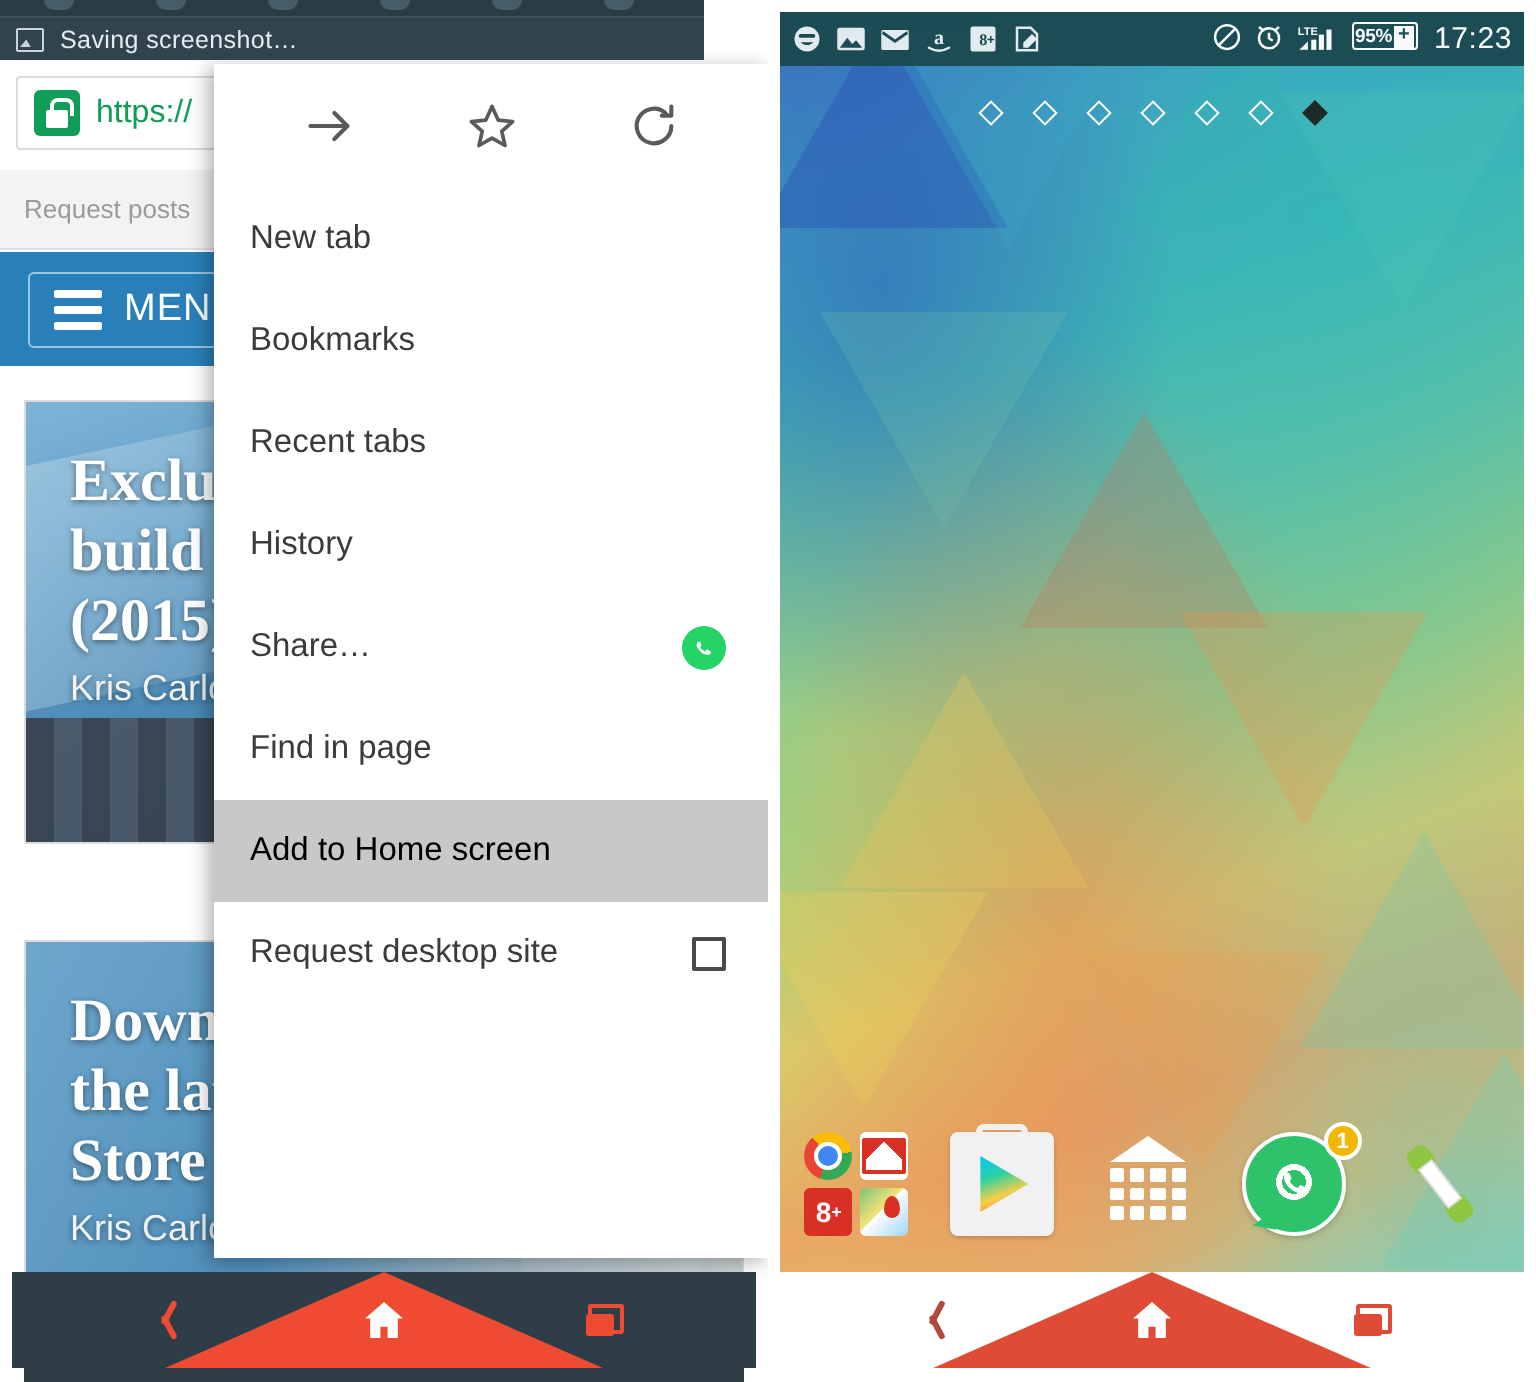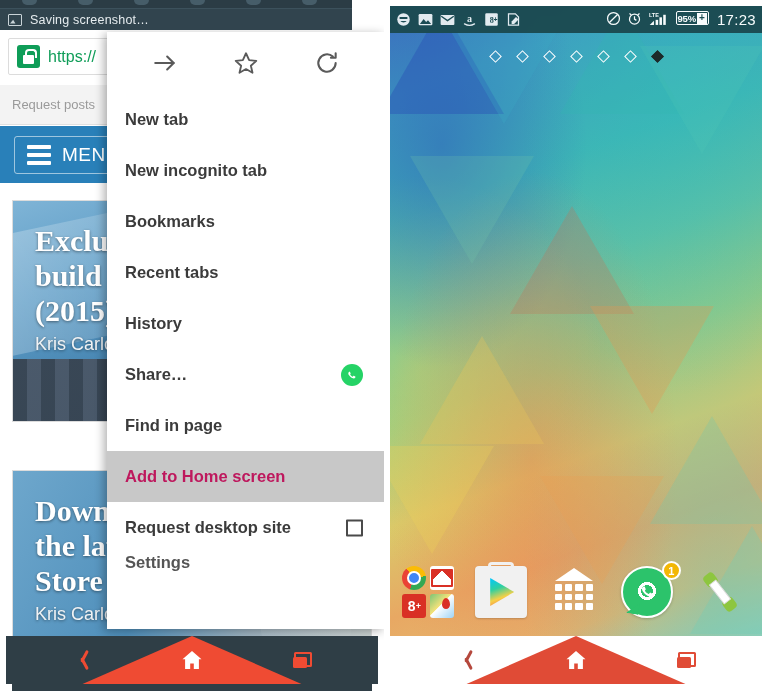--- a/index.html
+++ b/index.html
@@ -156,23 +156,23 @@
   .menu-icons {
     height: 62px; display: flex; align-items: center;
     justify-content: space-around; padding: 0 18px;
   }
   .mi { width: 30px; height: 30px; display: flex; align-items: center; justify-content: center; }
   .mi svg { display: block; }
   .menu-item {
     height: 51px; display: flex; align-items: center;
     padding: 0 18px; position: relative;
   }
-  .menu-item .mlabel { font-size: 16.5px; color: #3b3b3b; white-space: nowrap; font-weight: bold; }
+  .menu-item .mlabel { font-size: 16.5px; color: #3b3b3b; white-space: nowrap; }
   .menu-item.selected { background: #c8c8c8; }
-  .menu-item.selected .mlabel { color: #be185d; }
+  .menu-item.selected .mlabel { color: #000000; }
   .menu-item.cut { height: 24px; overflow: hidden; align-items: flex-start; }
   .menu-item.cut .mlabel { color: #555; }
   .wa-badge {
     position: absolute; right: 22px; top: 50%; transform: translateY(-50%);
     width: 22px; height: 22px; border-radius: 50%;
     background: #25d366; display: flex; align-items: center; justify-content: center;
   }
   .wa-badge svg { display:block; }
   .chk {
     position: absolute; right: 22px; top: 50%; transform: translateY(-50%);
@@ -483,23 +483,20 @@
             <path d="M20 12a8 8 0 1 1-2.6-5.9"></path>
               <polyline points="20,3 20,7.2 15.6,7.2" stroke-linejoin="round"></polyline>
           </svg>
         </div>
       </div>
 
       <div class="menu-item">
         <span class="mlabel">New tab</span>
       </div>
       <div class="menu-item">
-        <span class="mlabel">New incognito tab</span>
-      </div>
-      <div class="menu-item">
         <span class="mlabel">Bookmarks</span>
       </div>
       <div class="menu-item">
         <span class="mlabel">Recent tabs</span>
       </div>
       <div class="menu-item">
         <span class="mlabel">History</span>
       </div>
       <div class="menu-item">
         <span class="mlabel">Share…</span>
@@ -511,23 +508,20 @@
       </div>
       <div class="menu-item">
         <span class="mlabel">Find in page</span>
       </div>
       <div class="menu-item selected">
         <span class="mlabel">Add to Home screen</span>
       </div>
       <div class="menu-item">
         <span class="mlabel">Request desktop site</span>
         <span class="chk"></span>
-      </div>
-      <div class="menu-item cut">
-        <span class="mlabel">Settings</span>
       </div>
     </div>
 
     <div class="notif-shade">
       <div class="shade-topstrip">
         <span class="tick" style="left:22px"></span>
         <span class="tick" style="left:78px"></span>
         <span class="tick" style="left:134px"></span>
         <span class="tick" style="left:190px"></span>
         <span class="tick" style="left:246px"></span>

